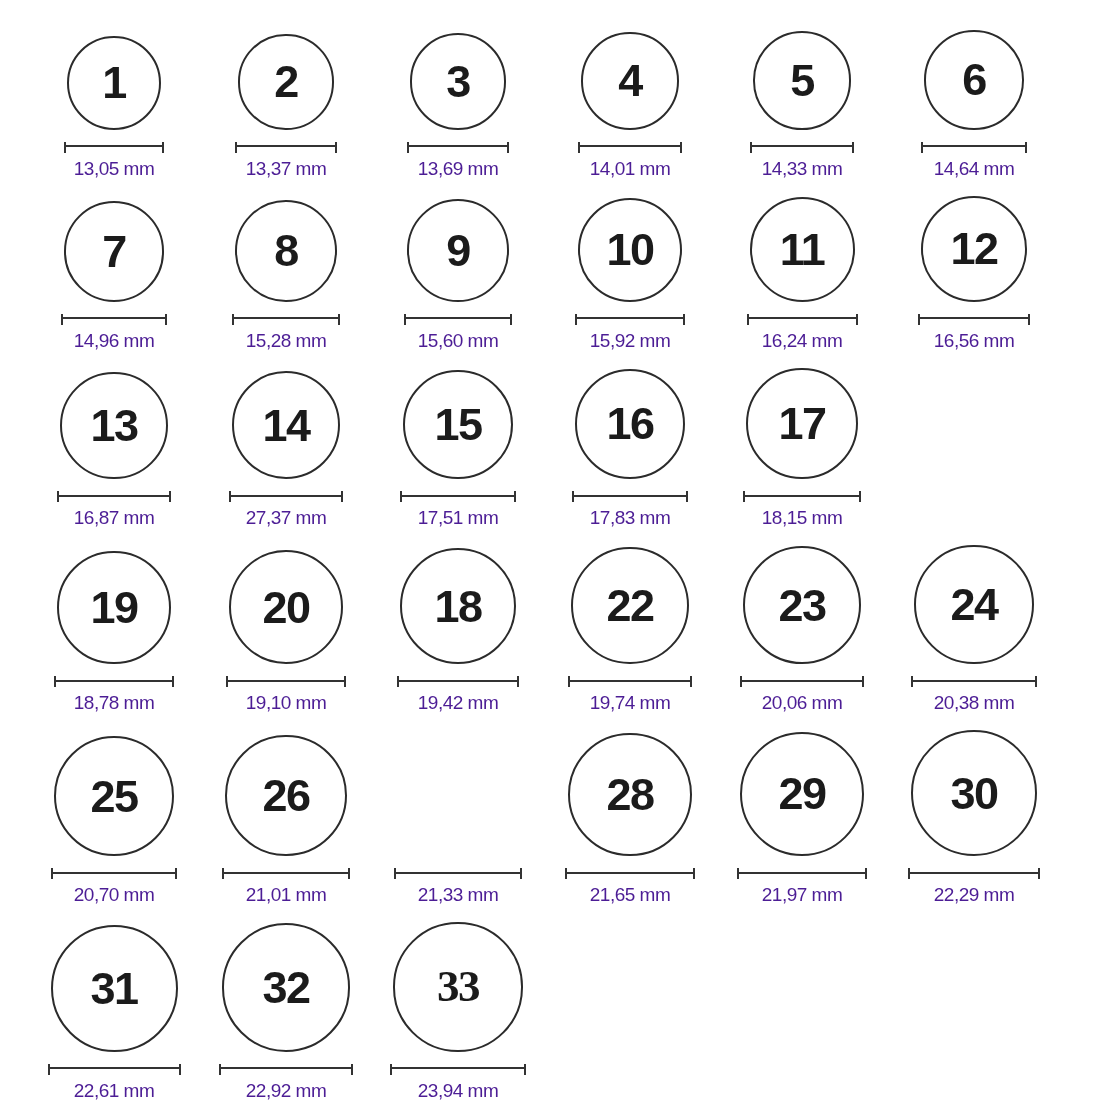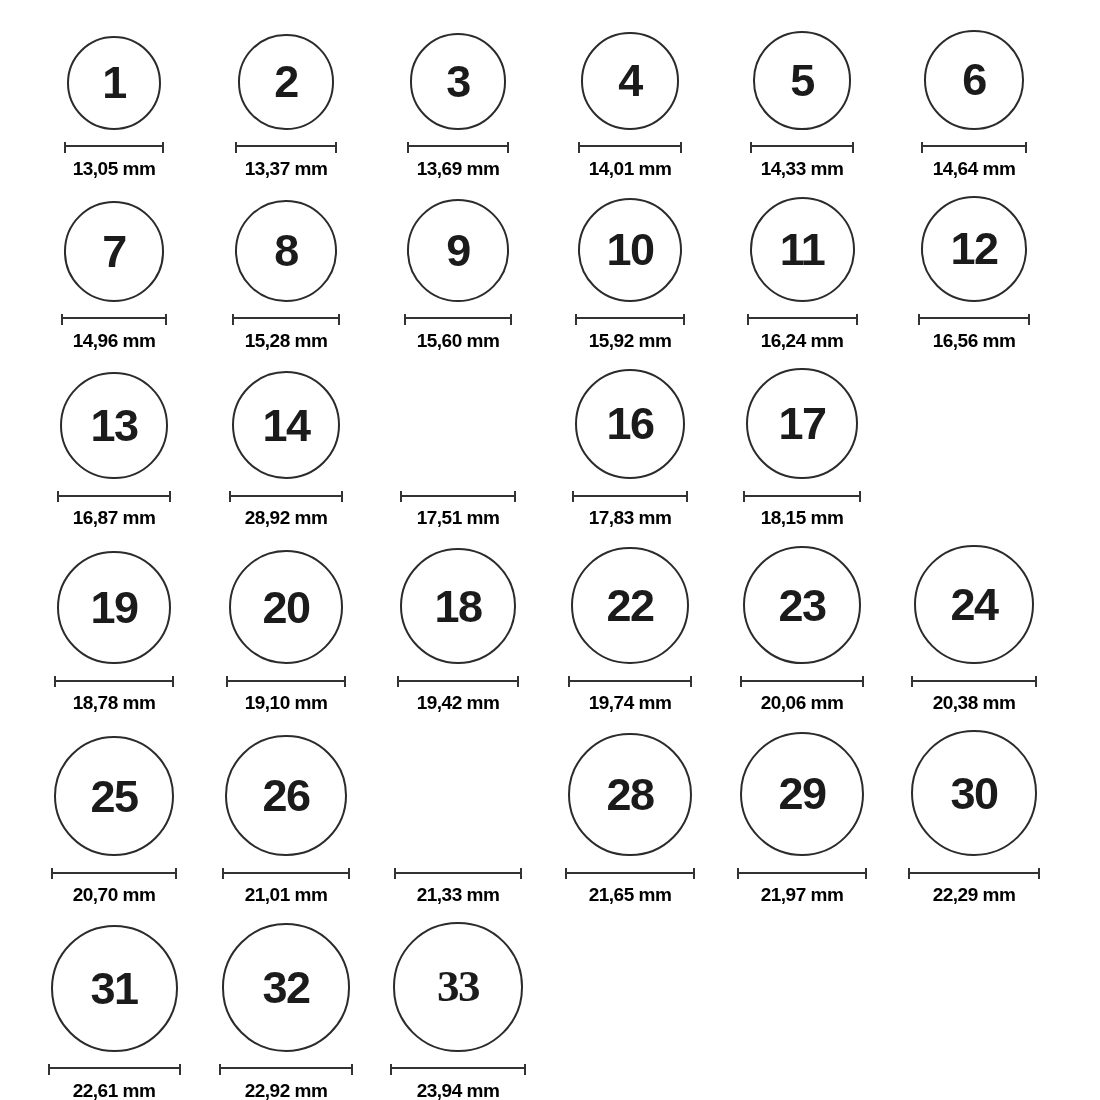--- a/index.html
+++ b/index.html
@@ -51,23 +51,23 @@
   }
   .measure::before {
     content: "";
     position: absolute;
     left: 0;
     right: 0;
     top: 3.5px;
     border-top: 2.5px solid #333333;
   }
   .label {
-    font-weight: bold;
+    font-weight: normal;
     font-size: 19px;
-    color: #000000;
+    color: #4c1d95;
     margin-top: 5px;
     letter-spacing: -0.5px;
     white-space: nowrap;
     text-align: center;
   }
 </style>
 </head>
 <body>
 
 <div class="chart">
@@ -168,23 +168,26 @@
           <span class="num">13</span>
         </div>
       <div class="measure" style="width: 113.2px;"></div>
       <div class="label">16,87 mm</div>
     </div>
     <div class="cell">
       <div class="circle" style="width: 108.3px; height: 108.3px;">
           <span class="num">14</span>
         </div>
       <div class="measure" style="width: 114.3px;"></div>
-      <div class="label">28,92 mm</div>
-    </div>
-    <div class="cell">
+      <div class="label">27,37 mm</div>
+    </div>
+    <div class="cell">
+      <div class="circle" style="width: 109.4px; height: 109.4px;">
+          <span class="num">15</span>
+        </div>
       <div class="measure" style="width: 115.4px;"></div>
       <div class="label">17,51 mm</div>
     </div>
     <div class="cell">
       <div class="circle" style="width: 110.5px; height: 110.5px;">
           <span class="num">16</span>
         </div>
       <div class="measure" style="width: 116.5px;"></div>
       <div class="label">17,83 mm</div>
     </div>

